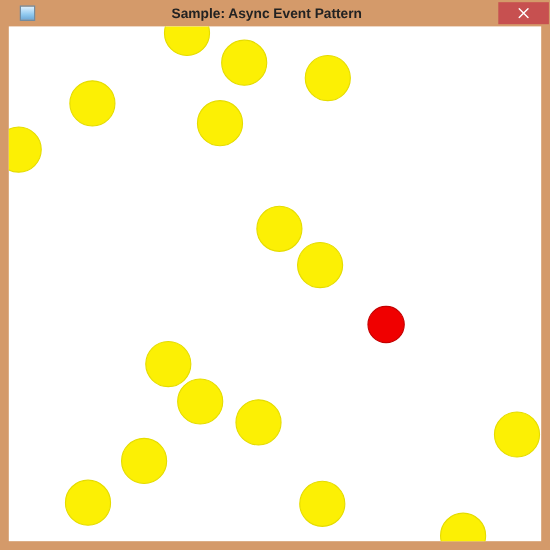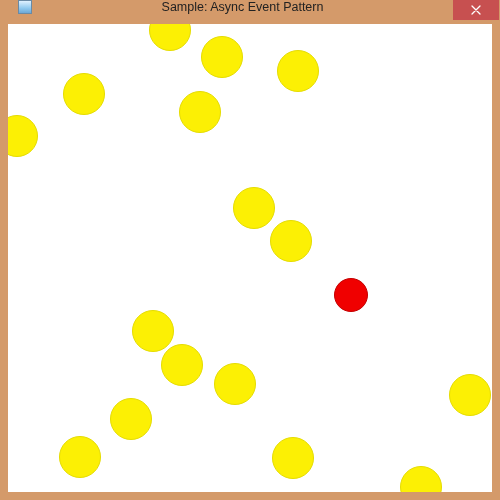--- a/index.html
+++ b/index.html
@@ -16,21 +16,22 @@
     left: 0; top: 0;
     width: 500px; height: 500px;
     background: #d49a6a;
     box-sizing: border-box;
   }
   .titlebar {
     position: absolute;
     left: 12px; top: 0; right: 0;
     height: 24px;
     display: flex;
-    align-items: flex-start;
+    align-items: center;
+    font-weight: bold;
   }
   .app-icon {
     width: 14px; height: 14px;
     margin-left: 6px;
     background: linear-gradient(180deg,#dff1ff 0%, #8fc9ef 60%, #6ea8d6 100%);
     border: 1px solid #6a8aa5;
     box-sizing: border-box;
   }
   .title-text {
     flex: 1;

